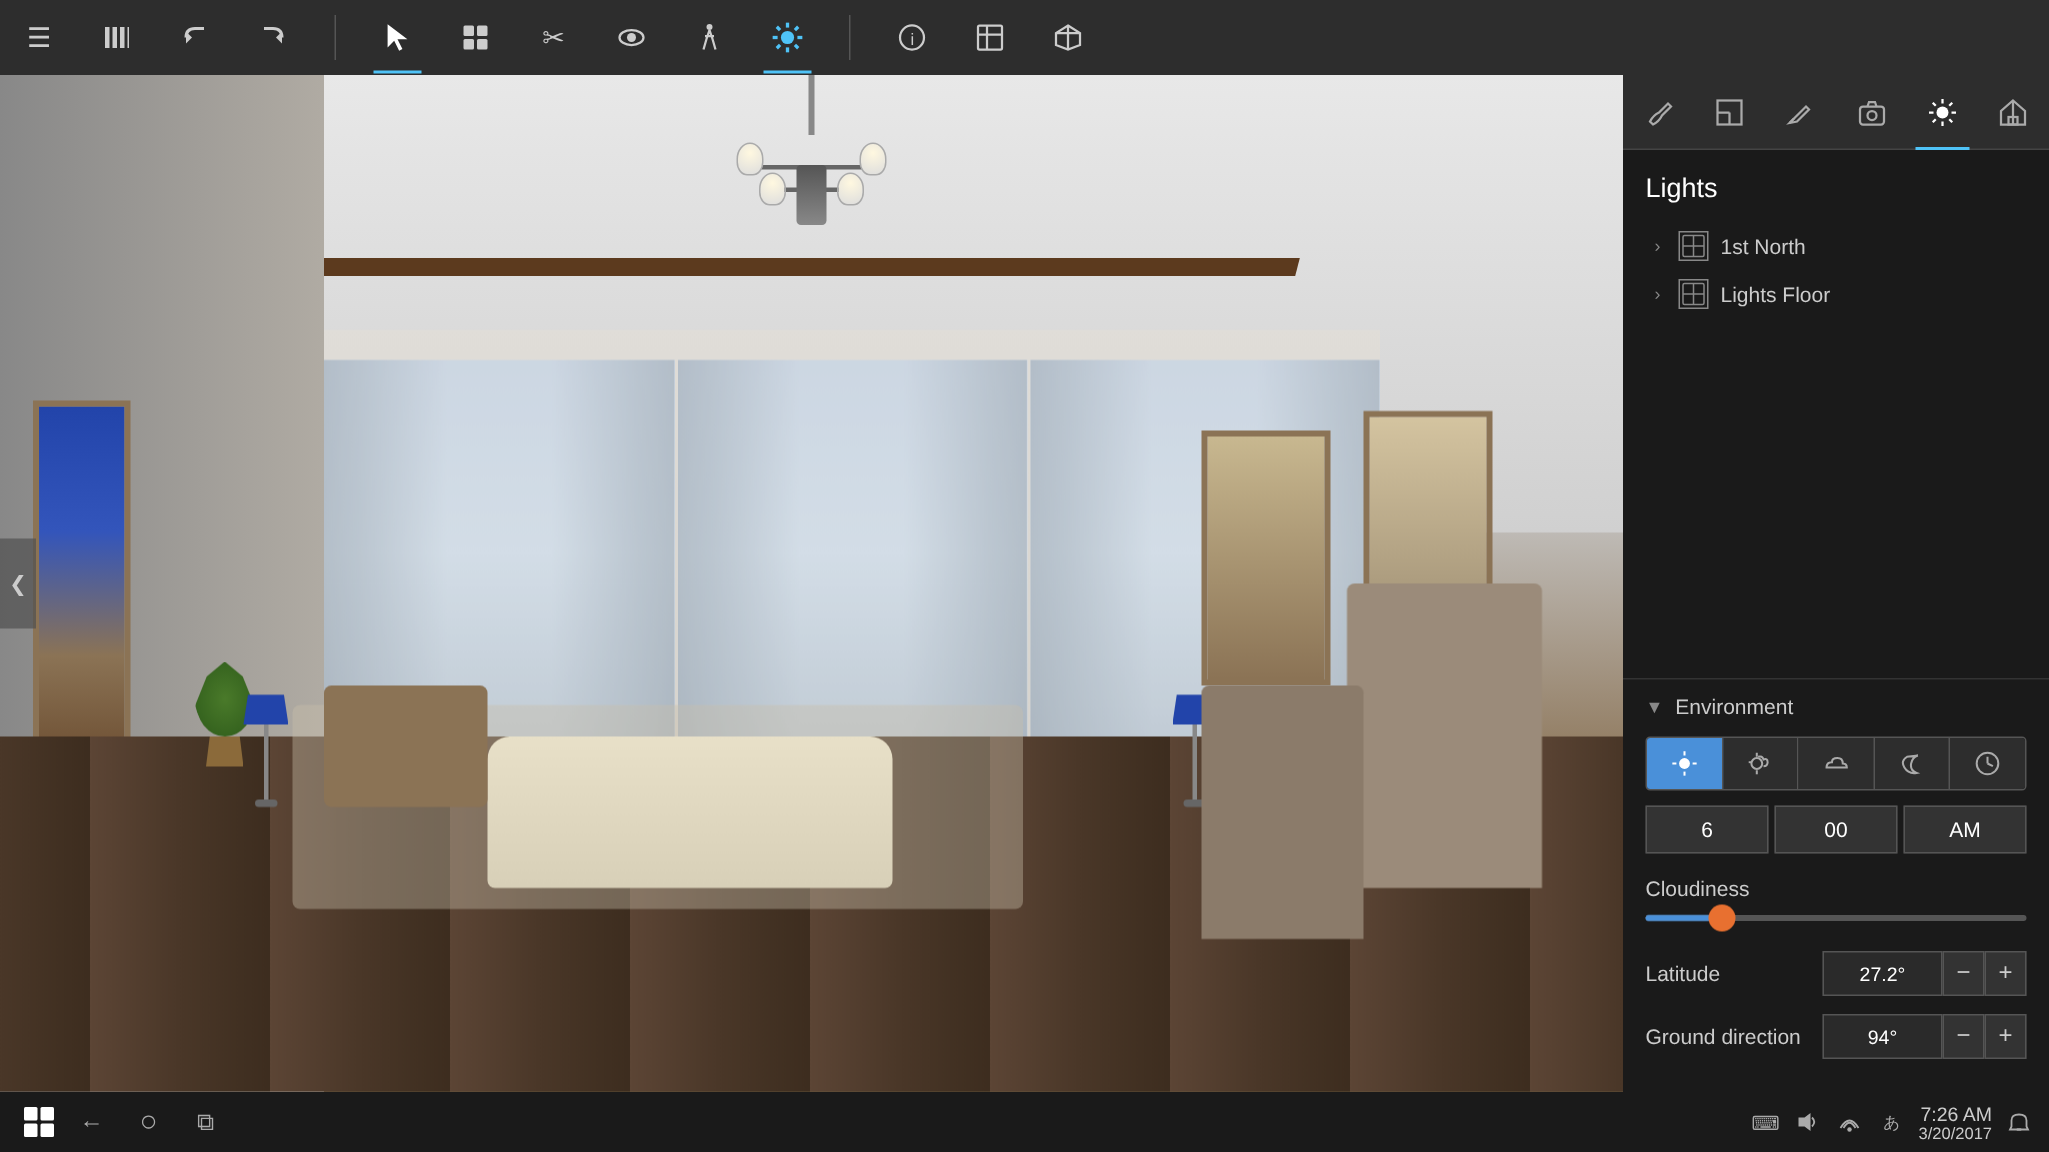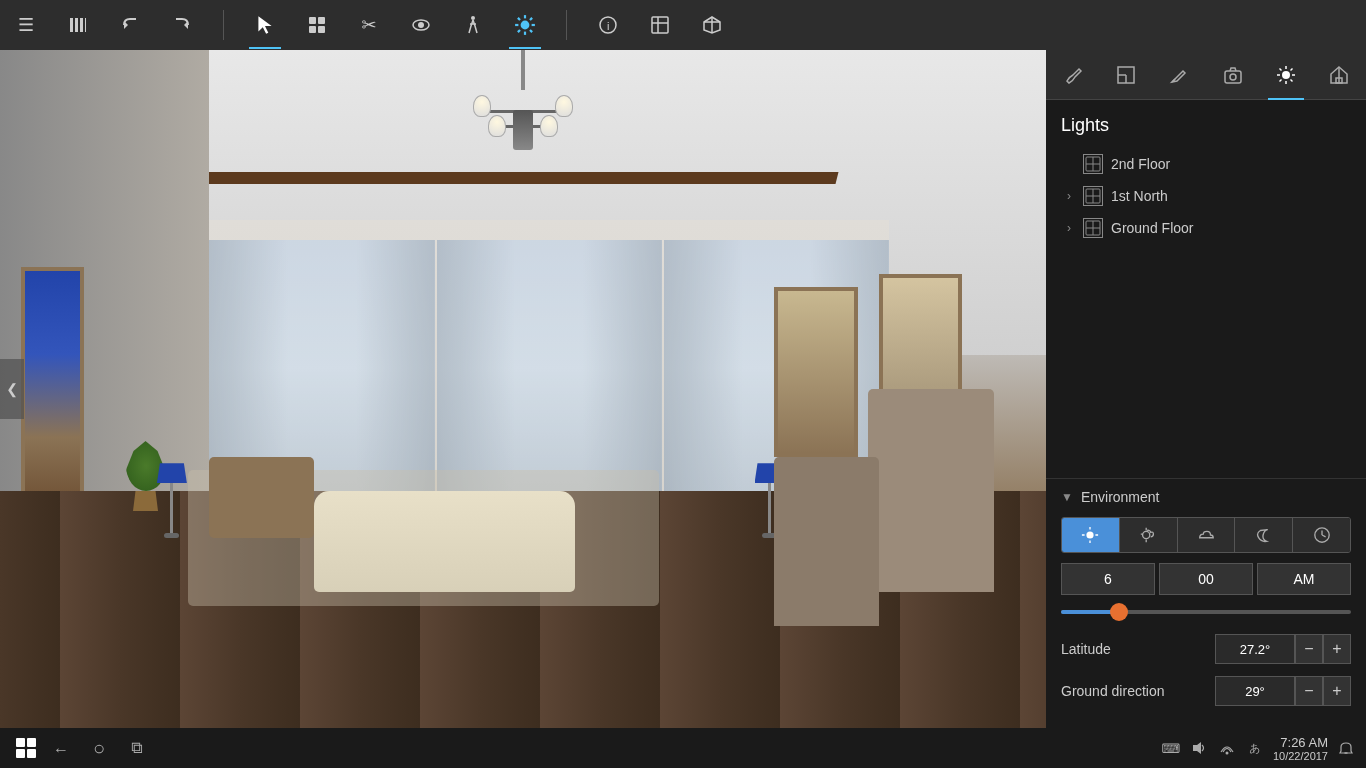--- a/index.html
+++ b/index.html
@@ -256,21 +256,21 @@
       transform: translateY(-50%);
       width: 24px; height: 60px;
       background: rgba(80,80,80,0.7);
       display: flex; align-items: center; justify-content: center;
       color: #ccc; font-size: 14px; cursor: pointer;
       z-index: 10;
     }
 
     
     .right-panel {
-      width: 320px;
+      width: 284px;
       background: #1a1a1a;
       display: flex;
       flex-direction: column;
       flex-shrink: 0;
     }
 
     
     .right-toolbar {
       height: 50px;
       background: #2d2d2d;
@@ -730,31 +730,20 @@
             <line x1="10" y1="2" x2="10" y2="18"></line>
             <rect x="7" y="13" width="6" height="5"></rect>
           </svg>
       </div>
     </div>
 
     <div class="lights-section">
       <div class="section-title">Lights</div>
 
 
-      <div class="light-item">
-        <div class="light-expand" style="width:16px;"></div>
-        <div class="floor-icon">
-          <svg viewBox="0 0 16 16" width="16" height="16" fill="none" stroke="#888" stroke-width="1">
-              <rect x="1" y="1" width="14" height="14" rx="1"></rect>
-              <line x1="1" y1="8" x2="15" y2="8"></line>
-              <line x1="8" y1="1" x2="8" y2="15"></line>
-            </svg>
-        </div>
-        <span>2nd Floor</span>
-      </div>
 
       <div class="light-item">
         <div class="light-expand">›</div>
         <div class="floor-icon">
           <svg viewBox="0 0 16 16" width="16" height="16" fill="none" stroke="#888" stroke-width="1">
               <rect x="1" y="1" width="14" height="14" rx="1"></rect>
               <line x1="1" y1="8" x2="15" y2="8"></line>
               <line x1="8" y1="1" x2="8" y2="15"></line>
             </svg>
         </div>
@@ -763,21 +752,21 @@
 
       <div class="light-item">
         <div class="light-expand">›</div>
         <div class="floor-icon">
           <svg viewBox="0 0 16 16" width="16" height="16" fill="none" stroke="#888" stroke-width="1">
               <rect x="1" y="1" width="14" height="14" rx="1"></rect>
               <line x1="1" y1="8" x2="15" y2="8"></line>
               <line x1="8" y1="1" x2="8" y2="15"></line>
             </svg>
         </div>
-        <span>Ground Floor</span>
+        <span>Lights Floor</span>
       </div>
     </div>
 
     <div style="flex:1;"></div>
 
     <div class="environment-section">
       <div class="env-header">
         <span class="env-chevron">▼</span>
         <span>Environment</span>
       </div>
@@ -819,37 +808,38 @@
             </svg>
         </div>
       </div>
 
       <div class="time-row">
         <div class="time-input">6</div>
         <div class="time-input">00</div>
         <div class="time-input">AM</div>
       </div>
 
+      <div class="cloudiness-label">Cloudiness</div>
       <div class="slider-container">
         <div class="slider-track">
           <div class="slider-fill"></div>
           <div class="slider-thumb"></div>
         </div>
       </div>
 
       <div class="coord-row">
         <span class="coord-label">Latitude</span>
         <div class="coord-input">27.2°</div>
         <div class="coord-btn">−</div>
         <div class="coord-btn">+</div>
       </div>
 
       <div class="coord-row">
         <span class="coord-label">Ground direction</span>
-        <div class="coord-input">29°</div>
+        <div class="coord-input">94°</div>
         <div class="coord-btn">−</div>
         <div class="coord-btn">+</div>
       </div>
     </div>
   </div>
 </div>
 
 <div class="taskbar">
 
   <div class="taskbar-start">
@@ -880,21 +870,21 @@
     <div class="taskbar-icon-small">
       <svg viewBox="0 0 16 16" width="16" height="16" fill="#aaa">
           <path d="M2 12 Q8 2 14 12" stroke="#aaa" stroke-width="1.2" fill="none"></path>
           <path d="M4 12 Q8 5 12 12" stroke="#aaa" stroke-width="1.2" fill="none"></path>
           <circle cx="8" cy="13" r="1.5"></circle>
         </svg>
     </div>
     <div class="taskbar-icon-small" style="font-size:11px;">あ</div>
     <div class="taskbar-clock">
       <div class="time">7:26 AM</div>
-      <div class="date">10/22/2017</div>
+      <div class="date">3/20/2017</div>
     </div>
     <div class="taskbar-icon-small">
       <svg viewBox="0 0 16 16" width="16" height="16" fill="none" stroke="#aaa" stroke-width="1.2">
           <path d="M3 11 L3 7 Q3 3 8 3 Q13 3 13 7 L13 11 L14 13 L2 13 Z"></path>
           <line x1="6.5" y1="13" x2="9.5" y2="13" stroke="#aaa" stroke-width="1.5"></line>
         </svg>
     </div>
   </div>
 </div>
 

